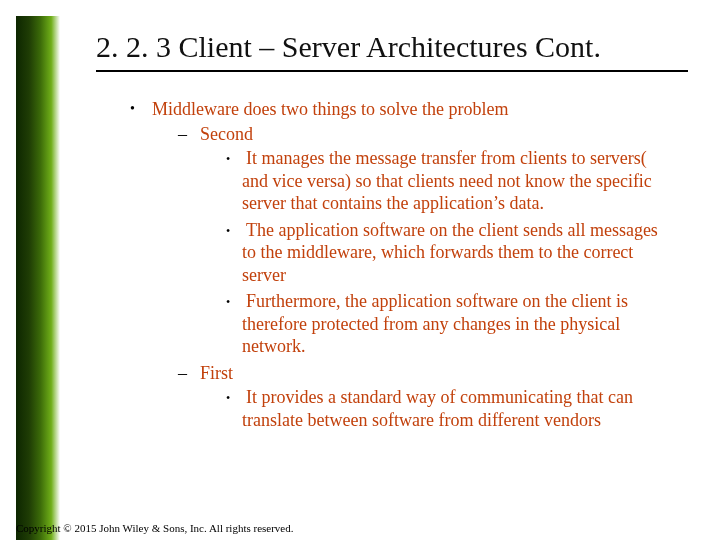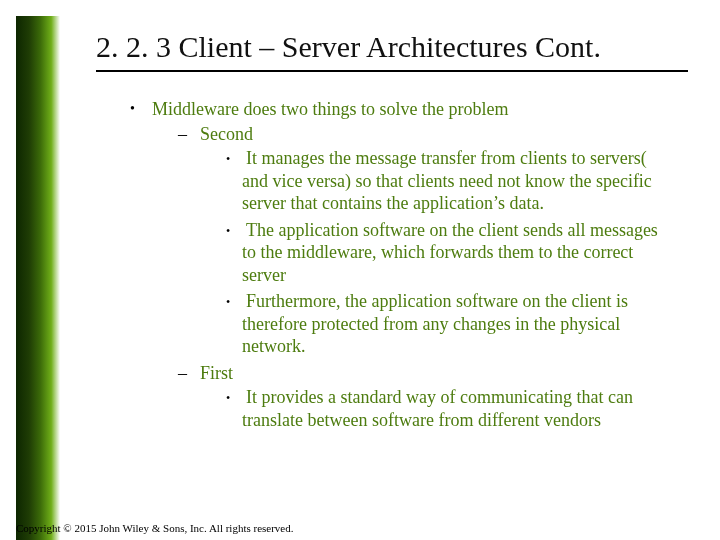--- a/index.html
+++ b/index.html
@@ -34,21 +34,21 @@
     top: 54px;
     width: 592px;
     height: 2px;
     background: #000;
   }
   .body {
     position: absolute;
     left: 106px;
     top: 78px;
     width: 570px;
-    color: #4d7c0f;
+    color: #c2410c;
     font-size: 18px;
     line-height: 1.25;
   }
   ul.level1 { list-style: none; padding-left: 0; }
   ul.level1 > li { position: relative; padding-left: 18px; margin-bottom: 2px; }
   ul.level1 > li::before {
     content: "•"; position: absolute; left: 0; top: 0; font-size: 14px; line-height: 22px; color: #000;
   }
   ul.level2 { list-style: none; padding-left: 22px; margin-top: 2px; }
   ul.level2 > li { position: relative; padding-left: 18px; margin-top: 2px; }

